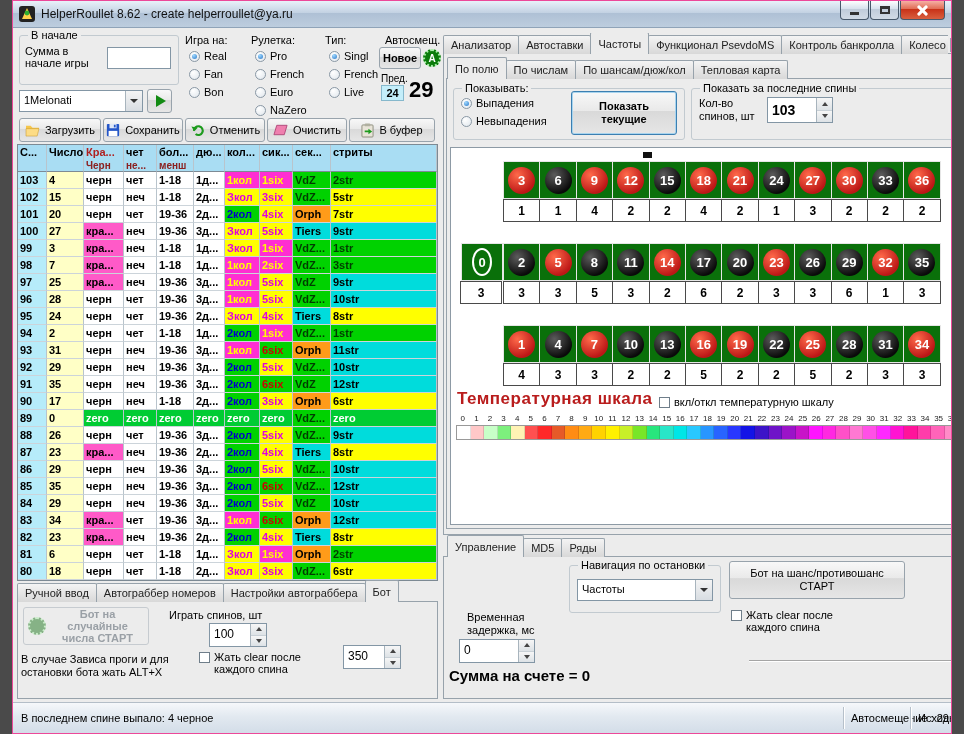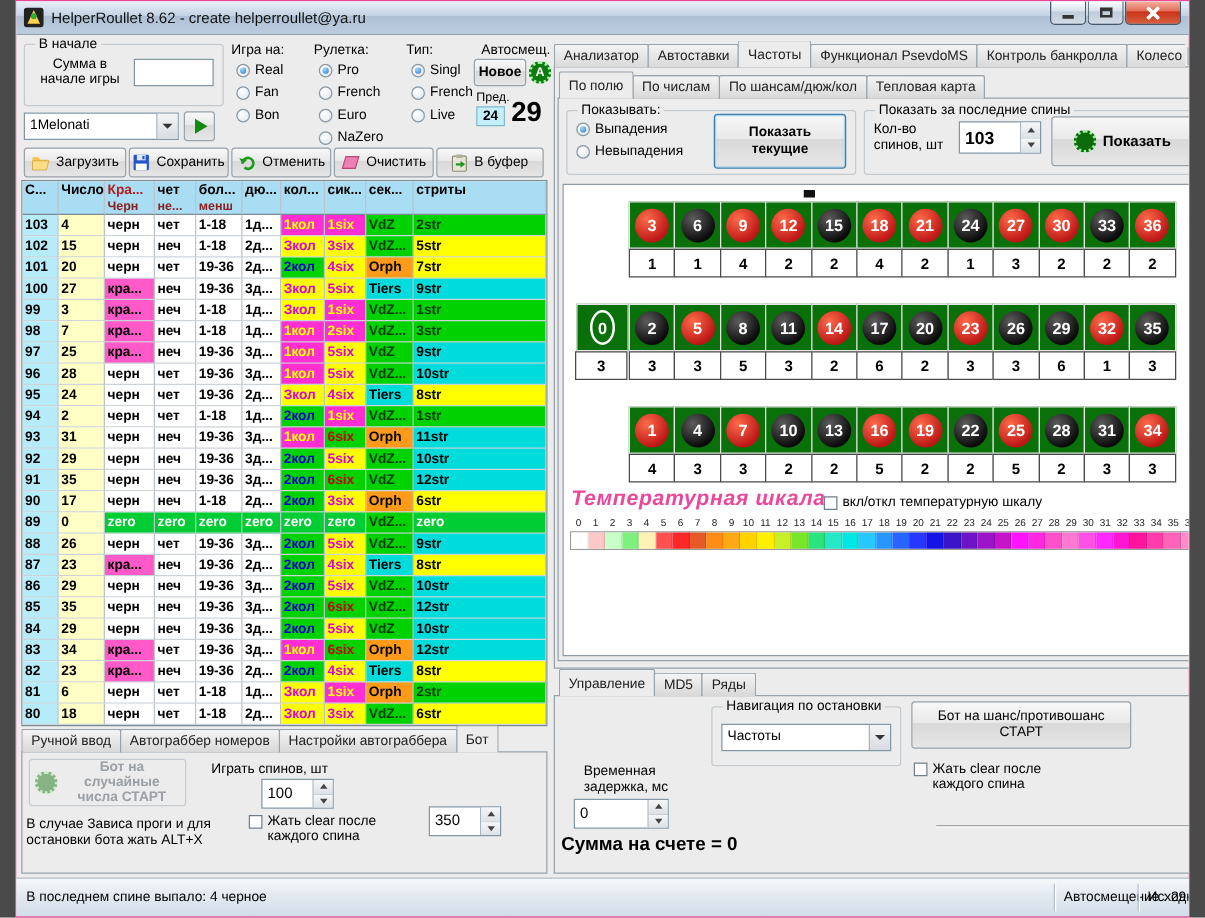--- a/index.html
+++ b/index.html
@@ -73,21 +73,21 @@
 .band{position:absolute;left:53px;display:flex;}
 .numcell{width:37.4px;height:38px;background:#0a700a;border:1px solid #e6e6e6;margin-left:-1px;display:flex;align-items:center;justify-content:center;}
 .circle{width:27px;height:27px;border-radius:50%;display:flex;align-items:center;justify-content:center;color:#fff;font-weight:bold;font-size:13px;}
 .cred{background:radial-gradient(circle at 35% 30%,#ff6a4a,#bc1616 72%);}
 .cblack{background:radial-gradient(circle at 35% 30%,#5c5c5c,#0a0a0a 72%);}
 .cntcell{width:37.4px;height:23px;background:#fff;border:1px solid #4a4a4a;margin-left:-1px;display:flex;align-items:center;justify-content:center;font-size:12px;font-weight:bold;color:#000;}
 .zerocell{position:absolute;left:10px;top:95px;width:42px;height:38px;background:#0a700a;border:1px solid #e6e6e6;display:flex;align-items:center;justify-content:center;}
 .zeroval{width:20px;height:28px;border:2px solid #fff;border-radius:50%;color:#fff;font-size:13px;font-weight:bold;display:flex;align-items:center;justify-content:center;}
 .zerocnt{position:absolute;left:10px;top:133px;width:42px;}
 .marker{position:absolute;left:192px;top:4px;width:9px;height:6px;background:#111;}
-.templabel{position:absolute;left:6px;top:241px;font-size:17px;font-weight:bold;color:#ec4899;letter-spacing:.5px;font-style:italic;}
+.templabel{position:absolute;left:6px;top:241px;font-size:17px;font-weight:bold;color:#b91c1c;letter-spacing:.5px;}
 .ticks{position:absolute;left:5px;top:266px;width:503px;display:flex;}
 .tick{flex:1;text-align:center;font-size:8px;color:#222;overflow:hidden;}
 .strip{position:absolute;left:5px;top:277px;width:503px;height:15px;display:flex;border:1px solid #999;}
 .tcell{flex:1;border-right:1px solid rgba(0,0,0,.12);}
 
 .statusbar{position:absolute;left:0;top:701px;width:962px;height:31px;background:linear-gradient(#f6f8fb,#e2e9f0 45%,#d3dde8);border-top:1px solid #b4bec8;font-size:11px;}
 .sbtext{position:absolute;top:9px;white-space:nowrap;}
 .sep{position:absolute;top:4px;width:1px;height:22px;background:#b6c0ca;box-shadow:1px 0 #fff;}
 .grip{position:absolute;right:2px;bottom:2px;width:13px;height:13px;}
 .grip::after{content:"";position:absolute;right:1px;bottom:1px;width:2px;height:2px;background:#95a2af;box-shadow:-4px 0 #95a2af,-8px 0 #95a2af,0 -4px #95a2af,-4px -4px #95a2af,0 -8px #95a2af;}
@@ -118,21 +118,21 @@
         </span>
       <span class="wbtn close">
           <i class="glyph-close"></i>
         </span>
     </span>
   </div>
 
   <div class="gb" style="left:6px;top:34px;width:160px;height:50px">
     <span class="gbt">В начале</span>
   </div>
-  <div class="lbl wrap" style="left:12px;top:44px;width:78px;text-align:center;">Сумма в начале игры</div>
+  <div class="lbl wrap" style="left:12px;top:44px;width:78px;">Сумма в начале игры</div>
   <div class="input" style="left:94px;top:46px;width:64px;height:22px"></div>
   <div class="combo" style="left:6px;top:89px;width:124px;height:22px">
     <span class="combo-val">1Melonati</span>
     <span class="combo-btn">
         <i class="tri-down"></i>
       </span>
   </div>
   <div class="btn" style="left:134px;top:88px;width:25px;height:24px">
       <i class="tri-right"></i>
     </div>
@@ -640,24 +640,20 @@
   <div class="spin" style="left:754px;top:96px;width:66px;height:26px;z-index:2">
     <span class="spin-val big">103</span>
     <span class="spin-arrows">
         <span class="sarr">
           <i class="arr-up"></i>
         </span>
         <span class="sarr">
           <i class="arr-down"></i>
         </span>
       </span>
-  </div>
-  <div class="btn bold" style="left:828px;top:92px;width:114px;height:40px;font-size:12px;z-index:2">
-    <span class="gicon"></span>
-    <span>Показать</span>
   </div>
 
   <div class="whitepanel" id="field-inner" style="left:437px;top:146px;width:513px;height:378px">
     <div class="marker"></div>
     <div class="zerocell">
       <span class="zeroval">0</span>
     </div>
     <div class="zerocnt cntcell">3</div>
     <div class="templabel">Температурная шкала</div>
     <div class="cbrow" style="left:208px;top:248px">

